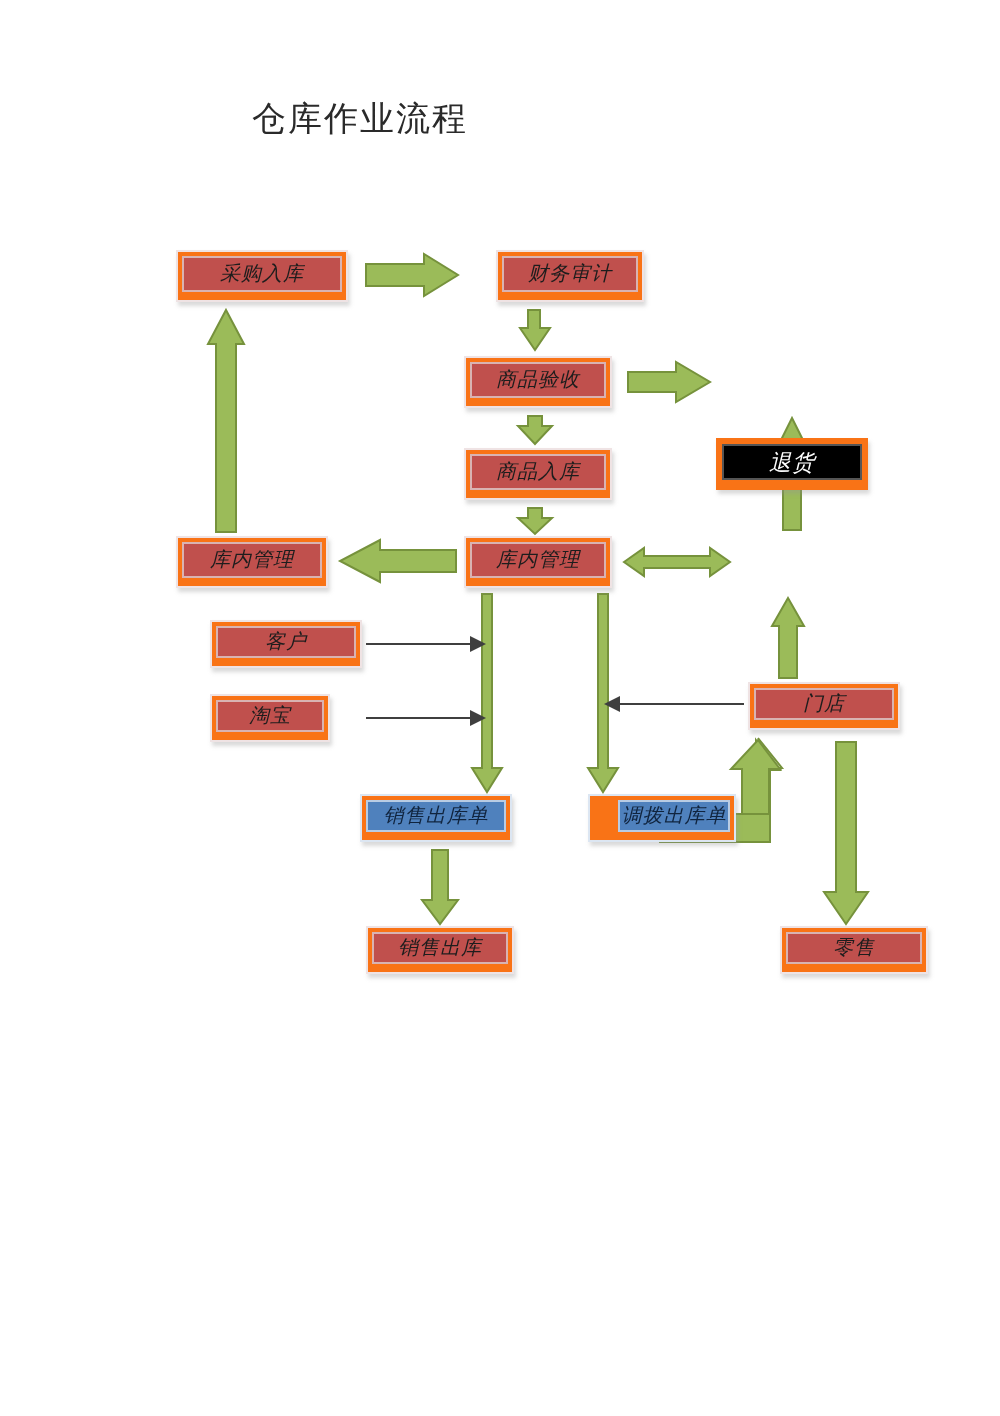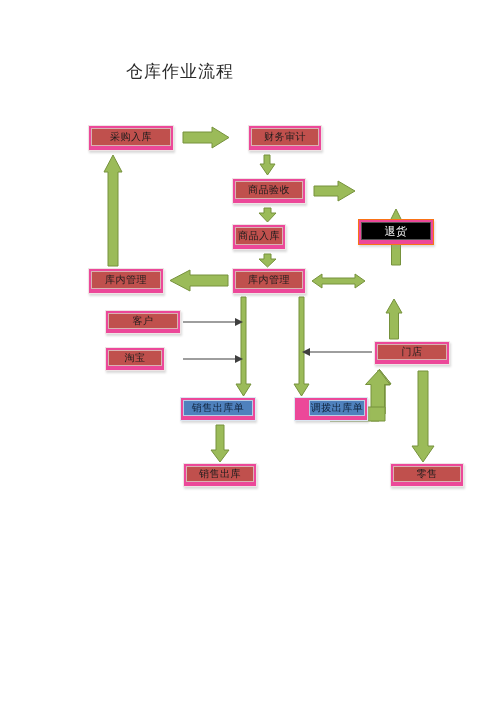--- a/index.html
+++ b/index.html
@@ -7,40 +7,41 @@
     width:500px;height:708px;
     font-family:"Liberation Serif","DejaVu Serif",serif;
     position:relative;overflow:hidden;
     background:#ffffff;
   }
   #canvas{position:absolute;left:0;top:0;width:500px;height:708px;}
 
   
   .title{
     position:absolute;
-    left:126px;top:60px;
+    left:126px;top:48px;
     font-size:17px;
     color:#2a2a2a;
     letter-spacing:1px;
     white-space:nowrap;
     font-family:"Liberation Serif","DejaVu Serif",serif;
   }
 
   
   .node{
     position:absolute;
     box-sizing:border-box;
     display:flex;align-items:center;justify-content:center;
     font-size:10px;
     letter-spacing:0.5px;
     white-space:nowrap;
-    background:#ec4899;
+    background:#f97316;
     padding:2px 2px 4px 2px;
     border:1px solid #efe3e4;
     box-shadow:1px 2px 2px rgba(150,150,150,0.35);
+    font-style:italic;
   }
   .node > .inner{
     width:100%;height:100%;
     display:flex;align-items:center;justify-content:center;
     box-sizing:border-box;
   }
   .node.red > .inner{
     background:#c0504d;
     color:#1d1d1d;
     border:1px solid #d9b3b2;
@@ -141,21 +142,21 @@
         <span>商品验收</span>
       </div>
   </div>
 
   <div class="node black" style="left:358px;top:178px;width:76px;height:26px;">
     <div class="inner">
         <span>退货</span>
       </div>
   </div>
 
-  <div class="node red" style="left:232px;top:224px;width:54px;height:26px;">
+  <div class="node red" style="left:232px;top:224px;width:74px;height:26px;">
     <div class="inner">
         <span>商品入库</span>
       </div>
   </div>
 
   <div class="node red" style="left:88px;top:268px;width:76px;height:26px;">
     <div class="inner">
         <span>库内管理</span>
       </div>
   </div>

